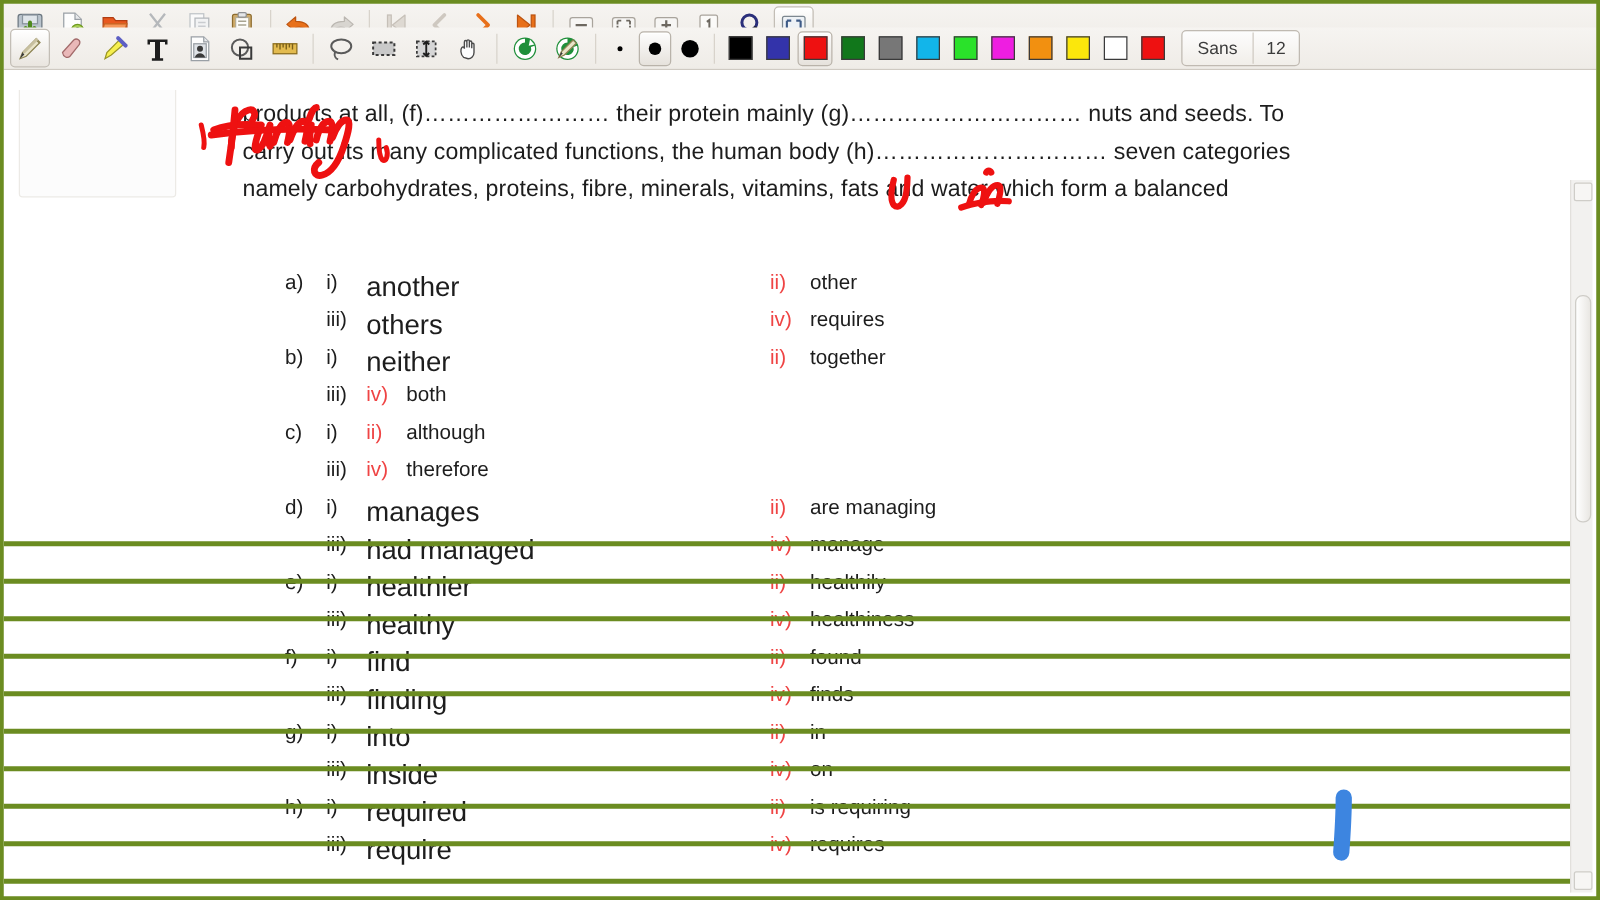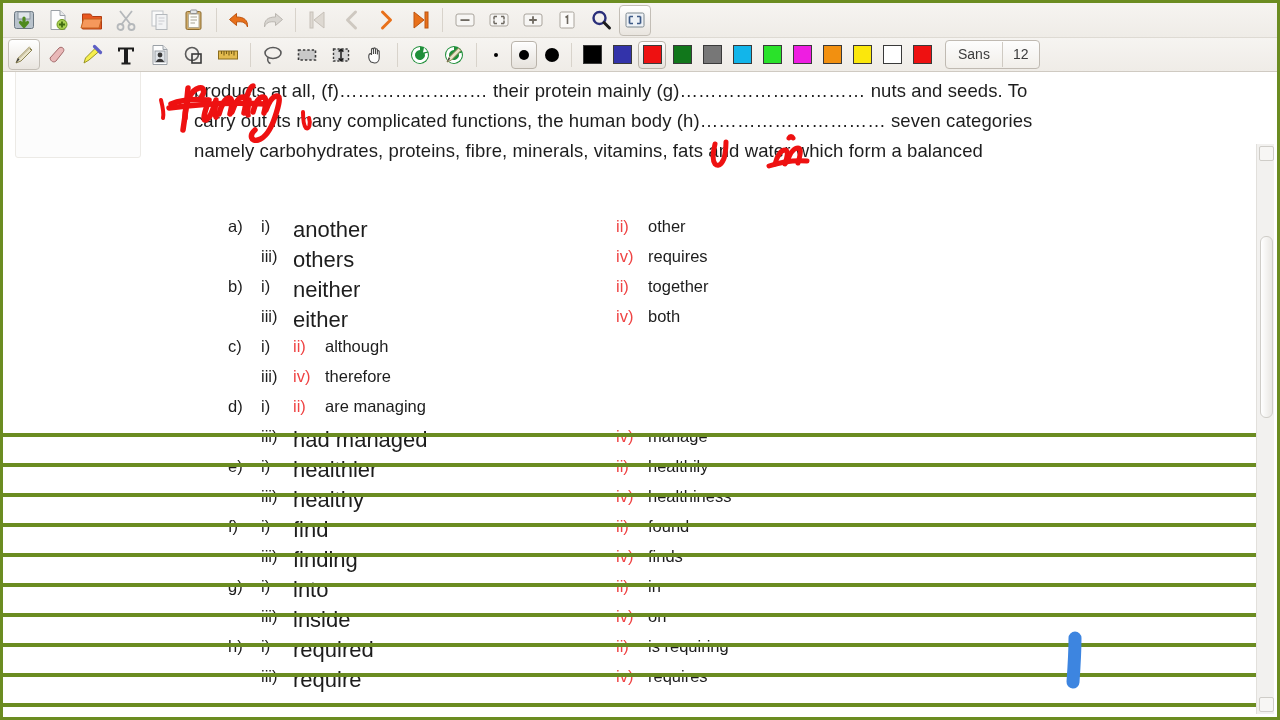--- a/index.html
+++ b/index.html
@@ -18,21 +18,21 @@
   .win-border-bottom{position:absolute;left:0;bottom:0;width:1280px;height:3px;background:#6b8c21;z-index:60;}
 
   
   .toolbar{
     position:absolute;left:3px;right:3px;
     background:linear-gradient(#f6f4f1,#efece7);
     display:flex;align-items:center;
     box-sizing:border-box;
   }
   .toolbar-main{top:3px;height:35px;padding-left:4px;border-bottom:1px solid #dedad3;}
-  .toolbar-pen{top:38px;height:34px;padding-left:4px;border-bottom:1px solid #cfcac2;text-align:center;}
+  .toolbar-pen{top:22px;height:34px;padding-left:4px;border-bottom:1px solid #cfcac2;text-align:center;}
 
   .tb-btn{
     width:32px;height:31px;margin:0 1px;
     display:flex;align-items:center;justify-content:center;
     border:1px solid transparent;border-radius:4px;
     position:relative;box-sizing:border-box;
     cursor:pointer;
   }
   .tb-btn.active{
     border:1px solid #c3beb6;
@@ -471,39 +471,39 @@
         <div class="orow">
             <span class="c-letter">b)</span>
             <span class="c-i">i)</span>
             <span class="c-t1">neither</span>
             <span class="c-ii">ii)</span>
             <span class="c-t2">together</span>
           </div>
         <div class="orow">
             <span class="c-letter"></span>
             <span class="c-i">iii)</span>
-            <span class="c-t1">either</span>
             <span class="c-ii">iv)</span>
             <span class="c-t2">both</span>
           </div>
         <div class="orow">
             <span class="c-letter">c)</span>
             <span class="c-i">i)</span>
             <span class="c-ii">ii)</span>
             <span class="c-t2">although</span>
           </div>
         <div class="orow">
             <span class="c-letter"></span>
             <span class="c-i">iii)</span>
             <span class="c-ii">iv)</span>
             <span class="c-t2">therefore</span>
           </div>
         <div class="orow">
             <span class="c-letter">d)</span>
             <span class="c-i">i)</span>
+            <span class="c-t1">manages</span>
             <span class="c-ii">ii)</span>
             <span class="c-t2">are managing</span>
           </div>
         <div class="orow">
             <span class="c-letter"></span>
             <span class="c-i">iii)</span>
             <span class="c-t1">had managed</span>
             <span class="c-ii">iv)</span>
             <span class="c-t2">manage</span>
           </div>

